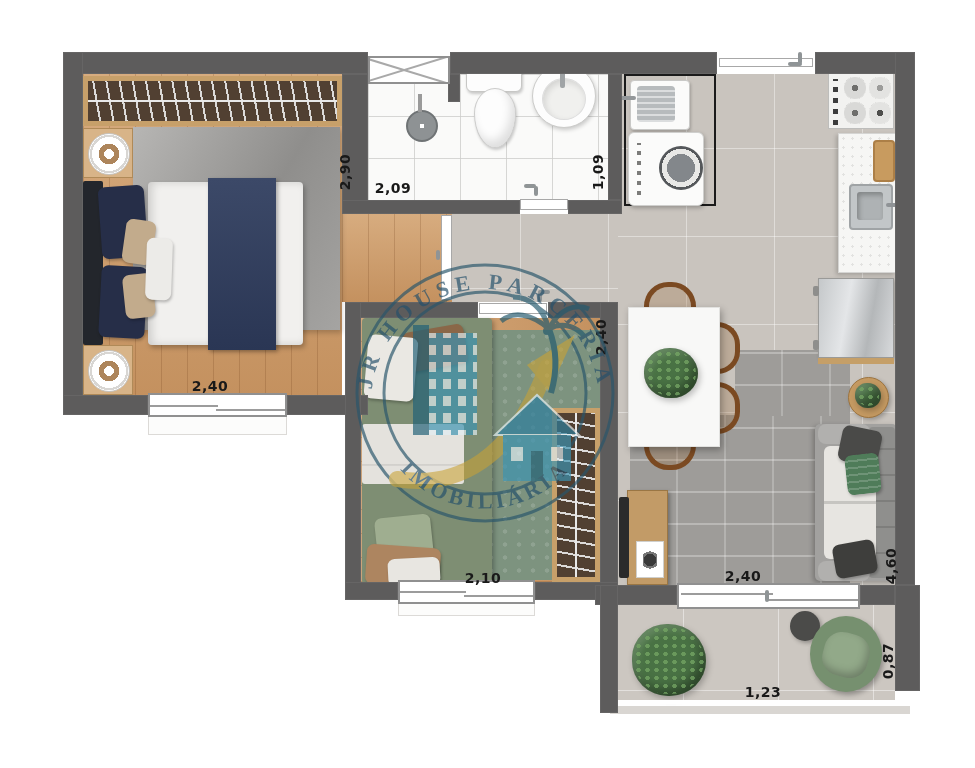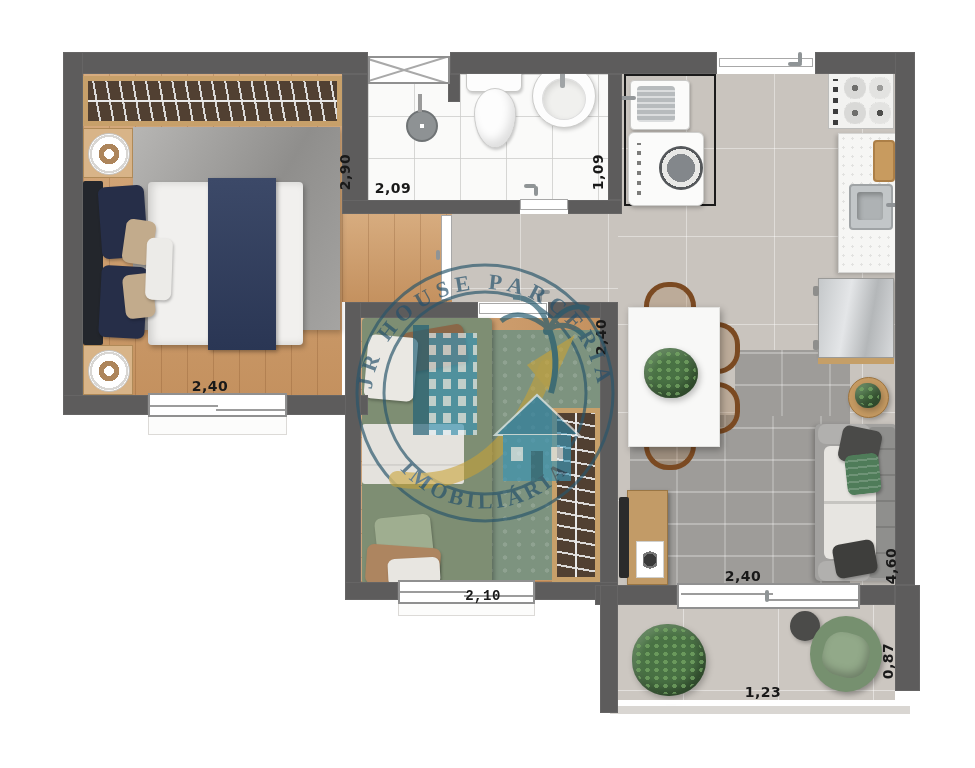--- a/index.html
+++ b/index.html
@@ -245,21 +245,21 @@
   <div class="handle" style="left:536px;top:290px;width:18px;height:14px;">
     <i style="left:2px;top:0;width:12px;height:4px;"></i>
       <i style="left:2px;top:2px;width:4px;height:10px;"></i>
   </div>
 
   <div class="dim" style="left:185px;top:378px;width:50px;">2,40</div>
   <div class="dim vdim" style="left:325px;top:164px;width:40px;">2,90</div>
   <div class="dim" style="left:370px;top:172px;width:46px;margin-top:8px;">2,09</div>
   <div class="dim vdim" style="left:578px;top:164px;width:40px;">1,09</div>
   <div class="dim vdim" style="left:581px;top:329px;width:40px;">2,40</div>
-  <div class="dim" style="left:458px;top:588px;width:50px;font-family:Liberation Mono, monospace;">2,10</div>
+  <div class="dim" style="left:458px;top:570px;width:50px;">2,10</div>
   <div class="dim" style="left:715px;top:568px;width:56px;">2,40</div>
   <div class="dim vdim" style="left:871px;top:558px;width:40px;">4,60</div>
   <div class="dim" style="left:735px;top:684px;width:56px;">1,23</div>
   <div class="dim vdim" style="left:868px;top:653px;width:40px;">0,87</div>
 
   <svg style="position:absolute;left:335px;top:243px;z-index:50;opacity:.68;" width="300" height="300" viewBox="-150 -150 300 300">
     <defs>
       <pattern id="winp" width="15" height="17" patternUnits="userSpaceOnUse">
         <rect x="3" y="3" width="8" height="10" fill="#ffffff" opacity="
 0.85"></rect>

